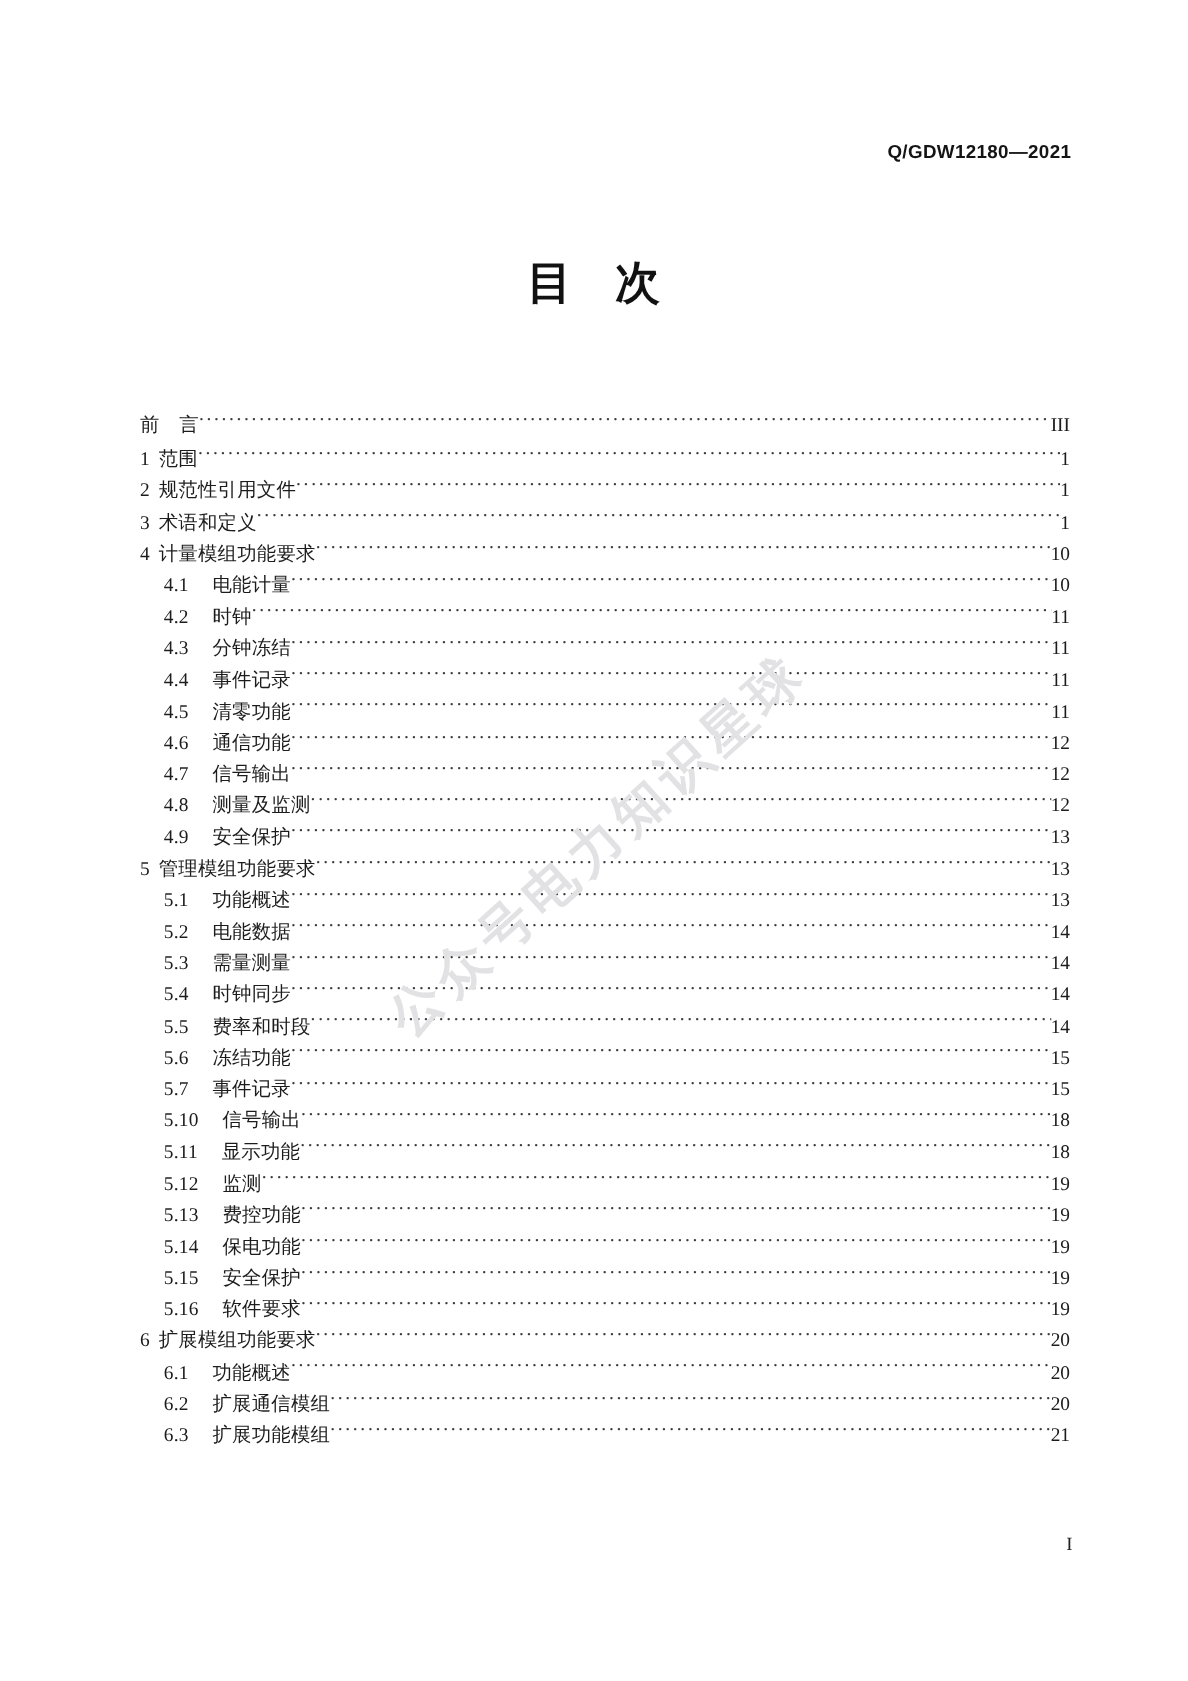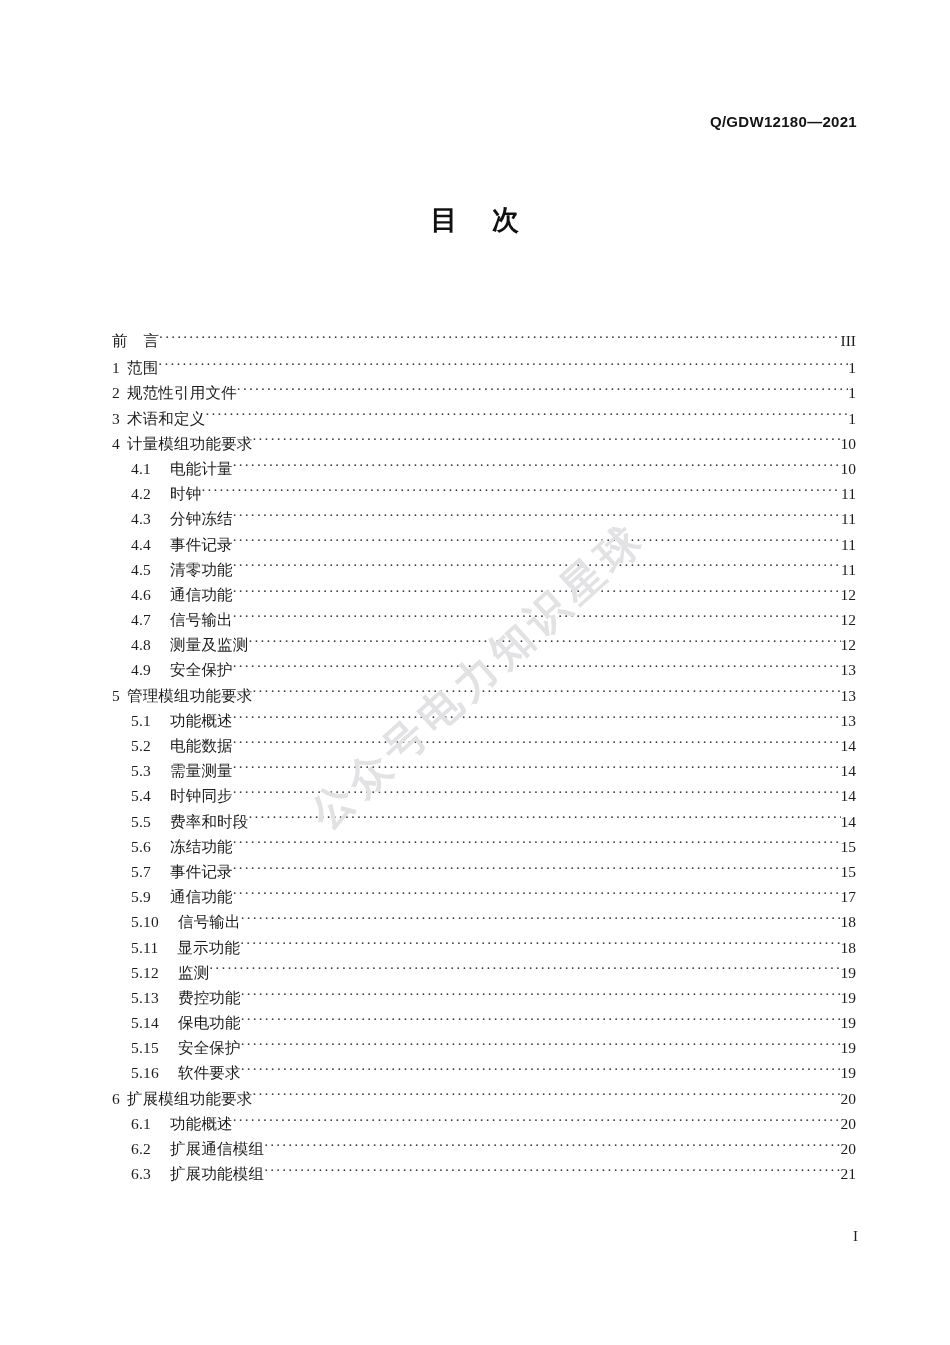--- a/index.html
+++ b/index.html
@@ -37,21 +37,21 @@
     text-align: right;
   }
 
   
   .toc-title {
     position: absolute;
     top: 202px;
     left: 0;
     width: 950px;
     text-align: center;
-    font-size: 27px;
+    font-size: 36px;
     font-weight: 700;
     letter-spacing: 0.5px;
     color: #111111;
   }
   .toc-title .gap {
     display: inline-block;
     width: 34px;
   }
 
   
@@ -269,25 +269,20 @@
         <span class="toc-label"><span class="num">5.6</span><span class="sp-wide"></span><span>冻结功能</span></span>
         <span class="leader"></span>
         <span class="toc-page">15</span>
       </div>
       <div class="toc-row lvl2">
         <span class="toc-label"><span class="num">5.7</span><span class="sp-wide"></span><span>事件记录</span></span>
         <span class="leader"></span>
         <span class="toc-page">15</span>
       </div>
       <div class="toc-row lvl2">
-        <span class="toc-label"><span class="num">5.9</span><span class="sp-wide"></span><span>通信功能</span></span>
-        <span class="leader"></span>
-        <span class="toc-page">17</span>
-      </div>
-      <div class="toc-row lvl2">
         <span class="toc-label"><span class="num">5.10</span><span class="sp-wide"></span><span>信号输出</span></span>
         <span class="leader"></span>
         <span class="toc-page">18</span>
       </div>
       <div class="toc-row lvl2">
         <span class="toc-label"><span class="num">5.11</span><span class="sp-wide"></span><span>显示功能</span></span>
         <span class="leader"></span>
         <span class="toc-page">18</span>
       </div>
       <div class="toc-row lvl2">

